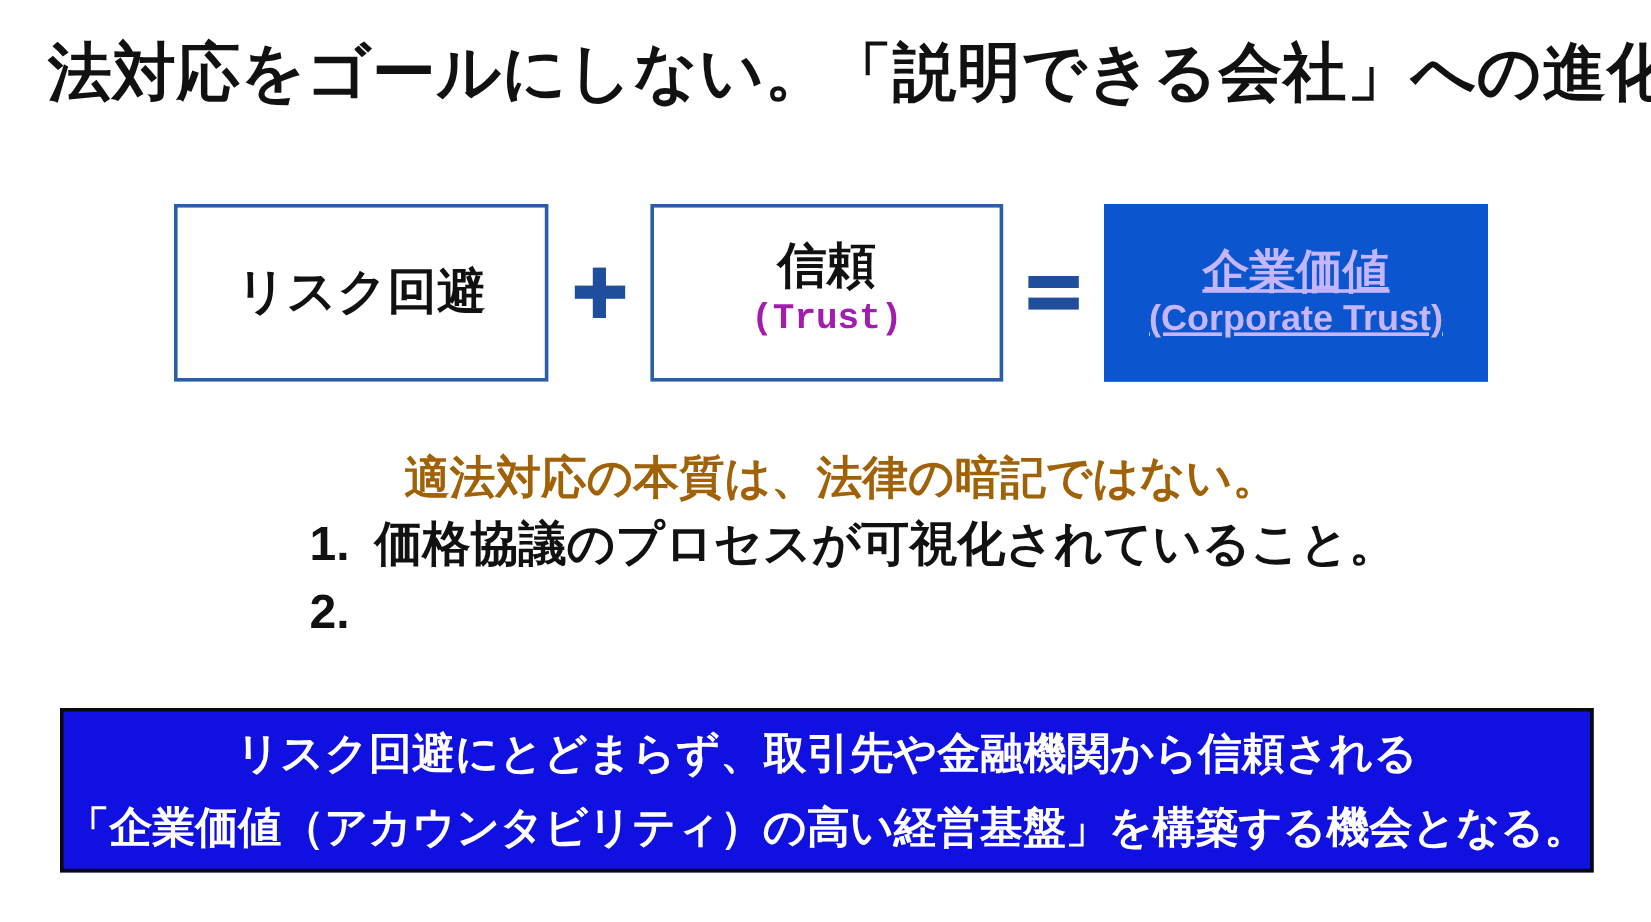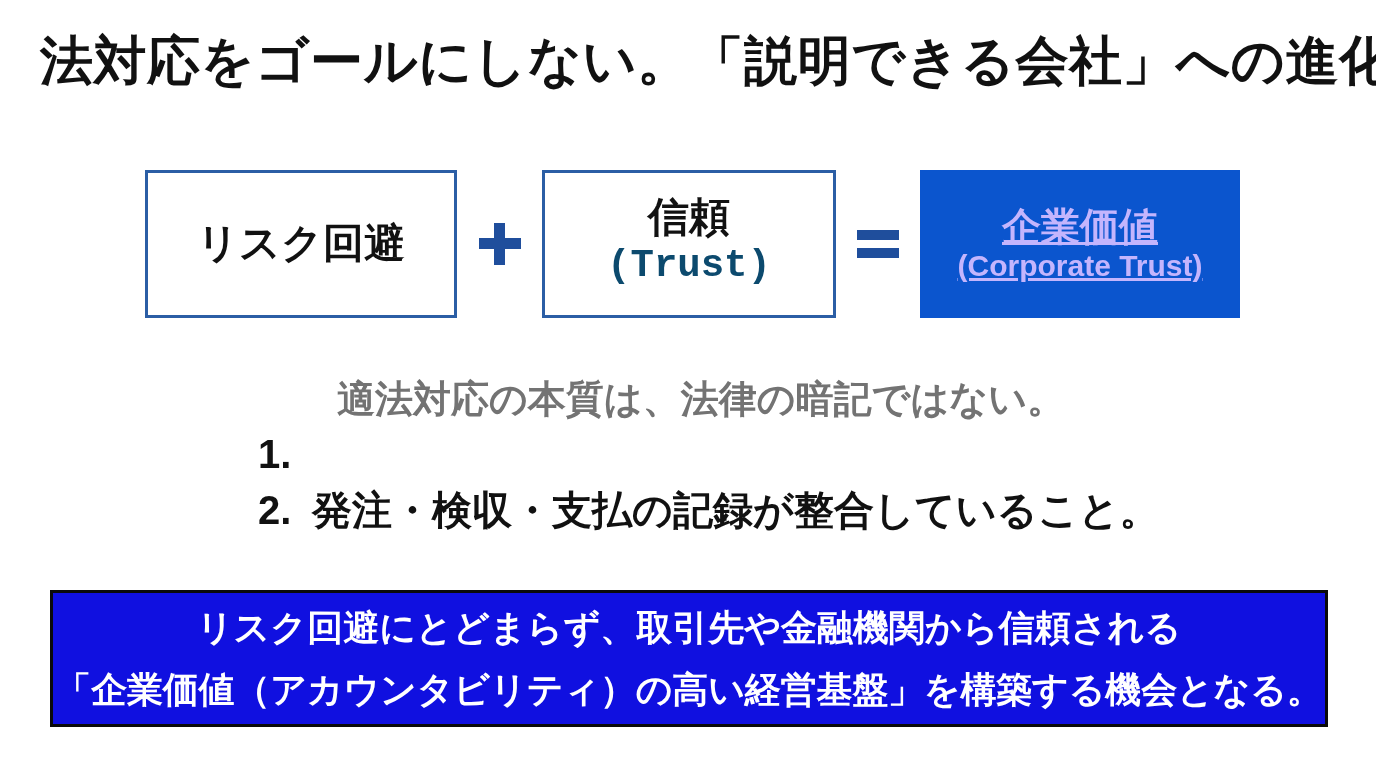--- a/index.html
+++ b/index.html
@@ -72,24 +72,24 @@
   #box-trust { left: 542px; width: 294px; font-family: Liberation Mono, monospace; }
   #box-value { left: 920px; width: 320px; }
 
   .eq-main-jp {
     font-size: 41px;
     font-weight: 700;
     line-height: 1.06;
     color: #111111;
   }
   .eq-sub-en {
-    font-size: 39px;
+    font-size: 30px;
     font-weight: 700;
     line-height: 1.12;
-    color: #0c4a6e;
+    color: #a21caf;
     margin-top: 2px;
   }
   .filled .eq-main-jp,
   .filled .eq-sub-en { color: #c4b5fd; text-decoration: underline; }
   .filled .eq-main-jp { font-size: 39px; }
   .filled .eq-sub-en { font-size: 30px; }
 
   
   .eq-op {
     position: absolute;
@@ -133,21 +133,21 @@
   .body-block {
     position: absolute;
     left: 0;
     top: 372px;
     width: 1376px;
   }
 
   .body-heading {
     font-size: 38px;
     font-weight: 700;
-    color: #737373;
+    color: #a16207;
     line-height: 54px;
     text-align: center;
     padding-left: 26px;
     white-space: nowrap;
   }
 
   .body-list {
     margin: 0;
     padding: 0;
     list-style: none;
@@ -227,24 +227,24 @@
     </div>
 
   </div>
 
   <div class="body-block">
     <div class="body-heading">適法対応の本質は、法律の暗記ではない。</div>
 
     <ul class="body-list">
       <li class="body-list-item">
         <span class="list-marker">1.</span>
+        <span class="list-text">価格協議のプロセスが可視化されていること。</span>
       </li>
       <li class="body-list-item">
         <span class="list-marker">2.</span>
-        <span class="list-text">発注・検収・支払の記録が整合していること。</span>
       </li>
     </ul>
   </div>
 
   <div class="banner">
     <div class="banner-line">リスク回避にとどまらず、取引先や金融機関から信頼される</div>
     <div class="banner-line second">「企業価値（アカウンタビリティ）の高い経営基盤」を構築する機会となる。</div>
   </div>
 
 </div>

